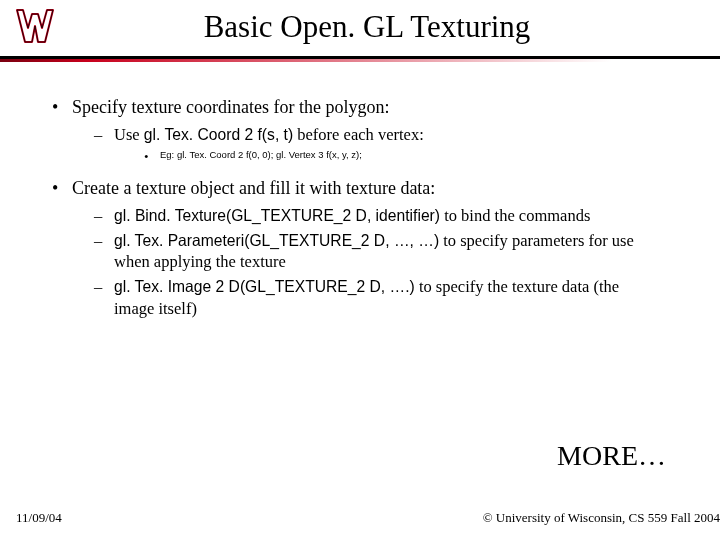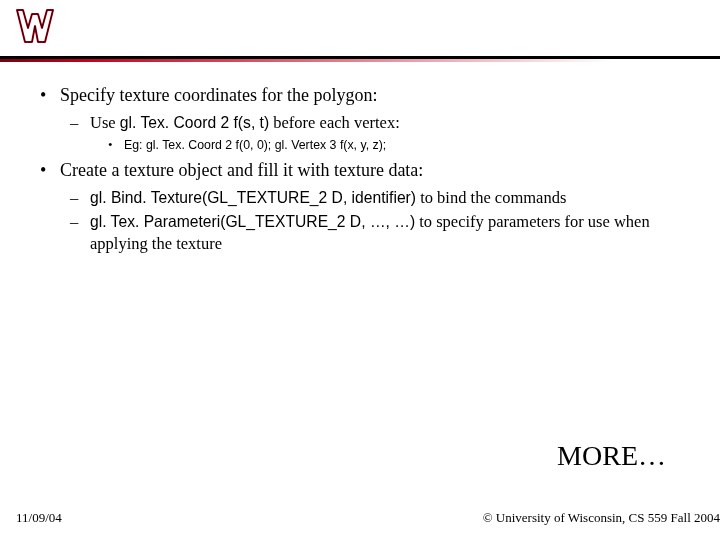--- a/index.html
+++ b/index.html
@@ -4,43 +4,44 @@
 <style>
   html,body{margin:0;padding:0}
   body{width:720px;height:540px;background:#fff;font-family:"Times New Roman",Times,serif;color:#000;position:relative;overflow:hidden}
   .header{display:flex;align-items:center;padding:8px 0 0 14px}
   .logo{width:42px;height:40px;flex:0 0 auto;margin-top:-2px}
   .title{flex:1;text-align:center;font-size:31px;font-family:"Times New Roman",serif;margin-left:-42px}
   .rule{margin:10px 0 0 0;height:6px;position:relative}
   .rule .thick{position:absolute;left:0;right:0;top:0;height:3px;background:#000}
   .rule .grad{position:absolute;left:0;right:0;top:3px;height:3px;background:linear-gradient(to right,#7a0010 0%,#c7001c 12%,#fff 85%,#fff 100%)}
   .content{padding:18px 28px 0 34px;font-size:18px;line-height:1.32}
-  ul{margin:4px;padding:0;list-style:none}
+  ul{margin:16px;padding:0;list-style:none}
   .lvl1>li{position:relative;padding-left:22px;margin-bottom:6px}
   .lvl1>li::before{content:"•";position:absolute;left:2px;top:0;font-size:18px}
   .lvl2{margin-top:4px}
   .lvl2>li{position:relative;padding-left:26px;font-size:16.5px;margin-bottom:3px}
   .lvl2>li::before{content:"–";position:absolute;left:6px;top:0}
   .lvl3{margin-top:2px}
-  .lvl3>li{position:relative;padding-left:30px;font-size:13px;margin-bottom:2px}
+  .lvl3>li{position:relative;padding-left:30px;font-size:10px;margin-bottom:2px}
   .lvl3>li::before{content:"•";position:absolute;left:14px;top:0;font-size:13px}
   .code{font-family:Liberation Sans, sans-serif;font-size:0.95em}
   .more{position:absolute;right:54px;bottom:68px;font-size:28px}
   .footer{position:absolute;left:0;right:0;bottom:14px;font-size:13px}
   .date{position:absolute;left:16px;bottom:0}
   .copy{width:100%;text-align:right}
 </style>
 </head>
 <body>
 
 <div class="header">
   <svg class="logo" viewBox="0 0 42 40">
     <path d="M3 4 L9 4 L14 22 L18 8 L24 8 L28 22 L33 4 L39 4 L31 36 L24 36 L21 20 L18 36 L11 36 Z" fill="#fff" stroke="#c7001c" stroke-width="2" stroke-linejoin="round"></path>
     <path d="M3 4 L9 4 L14 22 L18 8 L24 8 L28 22 L33 4 L39 4 L31 36 L24 36 L21 20 L18 36 L11 36 Z" fill="none" stroke="#000" stroke-width="0.8"></path>
   </svg>
+  <div class="title">Basic Open. GL Texturing</div>
 </div>
 
 <div class="rule">
   <div class="thick"></div>
     <div class="grad"></div>
 </div>
 
 <div class="content">
   <ul class="lvl1">
     <li>
@@ -56,20 +57,23 @@
     </li>
     <li>
       <span>Create a texture object and fill it with texture data:</span>
       <ul class="lvl2">
         <li>
           <span class="code">gl. Bind. Texture(GL_TEXTURE_2 D, identifier)</span><span> to bind the commands</span>
         </li>
         <li>
           <span class="code">gl. Tex. Parameteri(GL_TEXTURE_2 D, …, …)</span><span> to specify parameters for use when applying the texture</span>
         </li>
+        <li>
+          <span class="code">gl. Tex. Image 2 D(GL_TEXTURE_2 D, ….)</span><span> to specify the texture data (the image itself)</span>
+        </li>
       </ul>
     </li>
   </ul>
 </div>
 
 <div class="more">MORE…</div>
 
 <div class="footer">
   <div class="copy">© University of Wisconsin, CS 559 Fall 2004</div>
   <div class="date">11/09/04</div>

